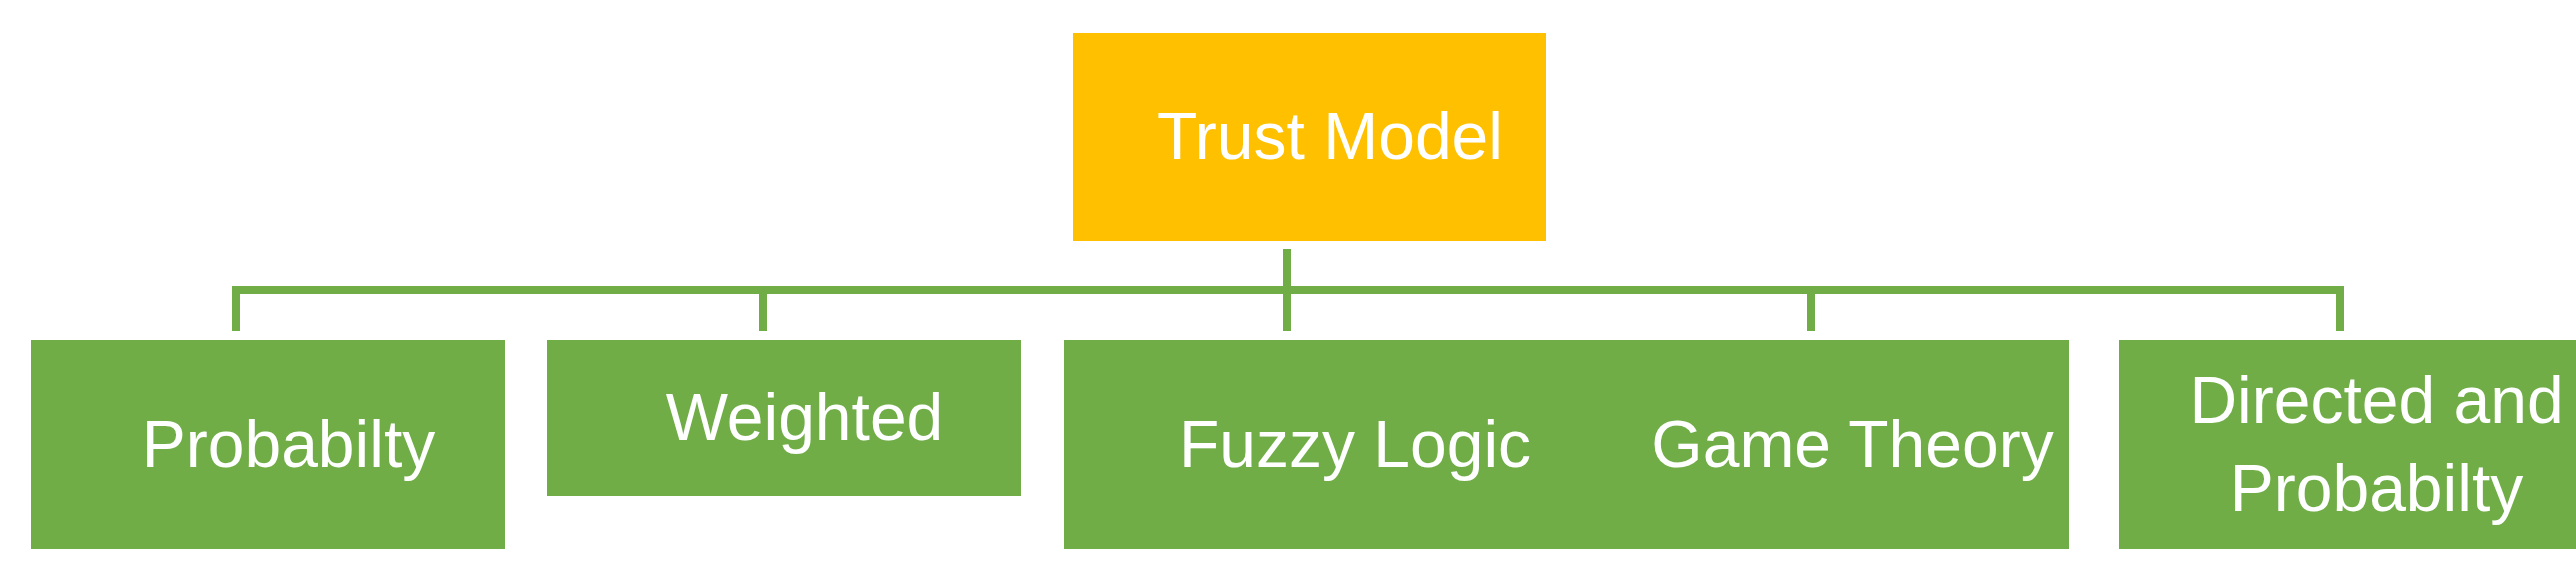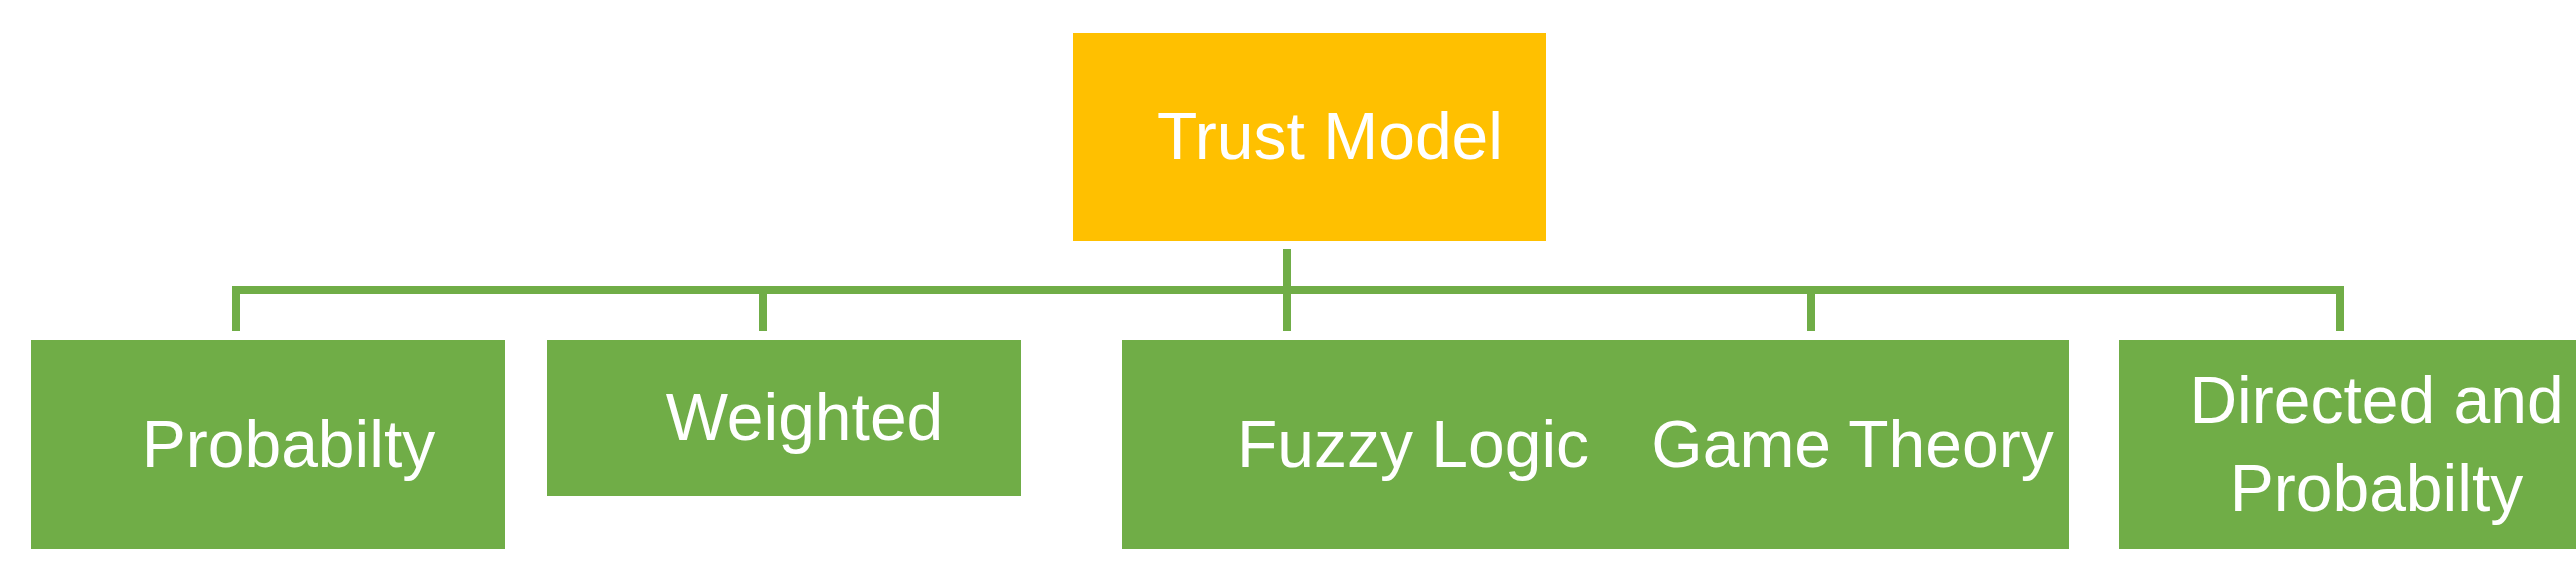--- a/index.html
+++ b/index.html
@@ -61,21 +61,21 @@
   <div class="connector" style="left:2336px; top:286px; width:8.4px; height:45px;"></div>
 
   <div class="node child" style="left:23px; top:340px; width:433px; height:209px;margin-left:8px;">
     <span class="label">Probabilty</span>
   </div>
 
   <div class="node child" style="left:547px; top:340px; width:433px; height:156px;">
     <span class="label">Weighted</span>
   </div>
 
-  <div class="node child" style="left:1122px; top:340px; width:500px; height:209px;">
+  <div class="node child" style="left:1064px; top:340px; width:500px; height:209px;">
     <span class="label">Fuzzy Logic</span>
   </div>
 
   <div class="node child" style="left:1595px; top:340px; width:433px; height:209px;justify-content:center;">
     <span class="label">Game Theory</span>
   </div>
 
   <div class="node child" style="left:2119px; top:340px; width:433px; height:209px;">
     <span class="label">Directed and Probabilty</span>
   </div>

